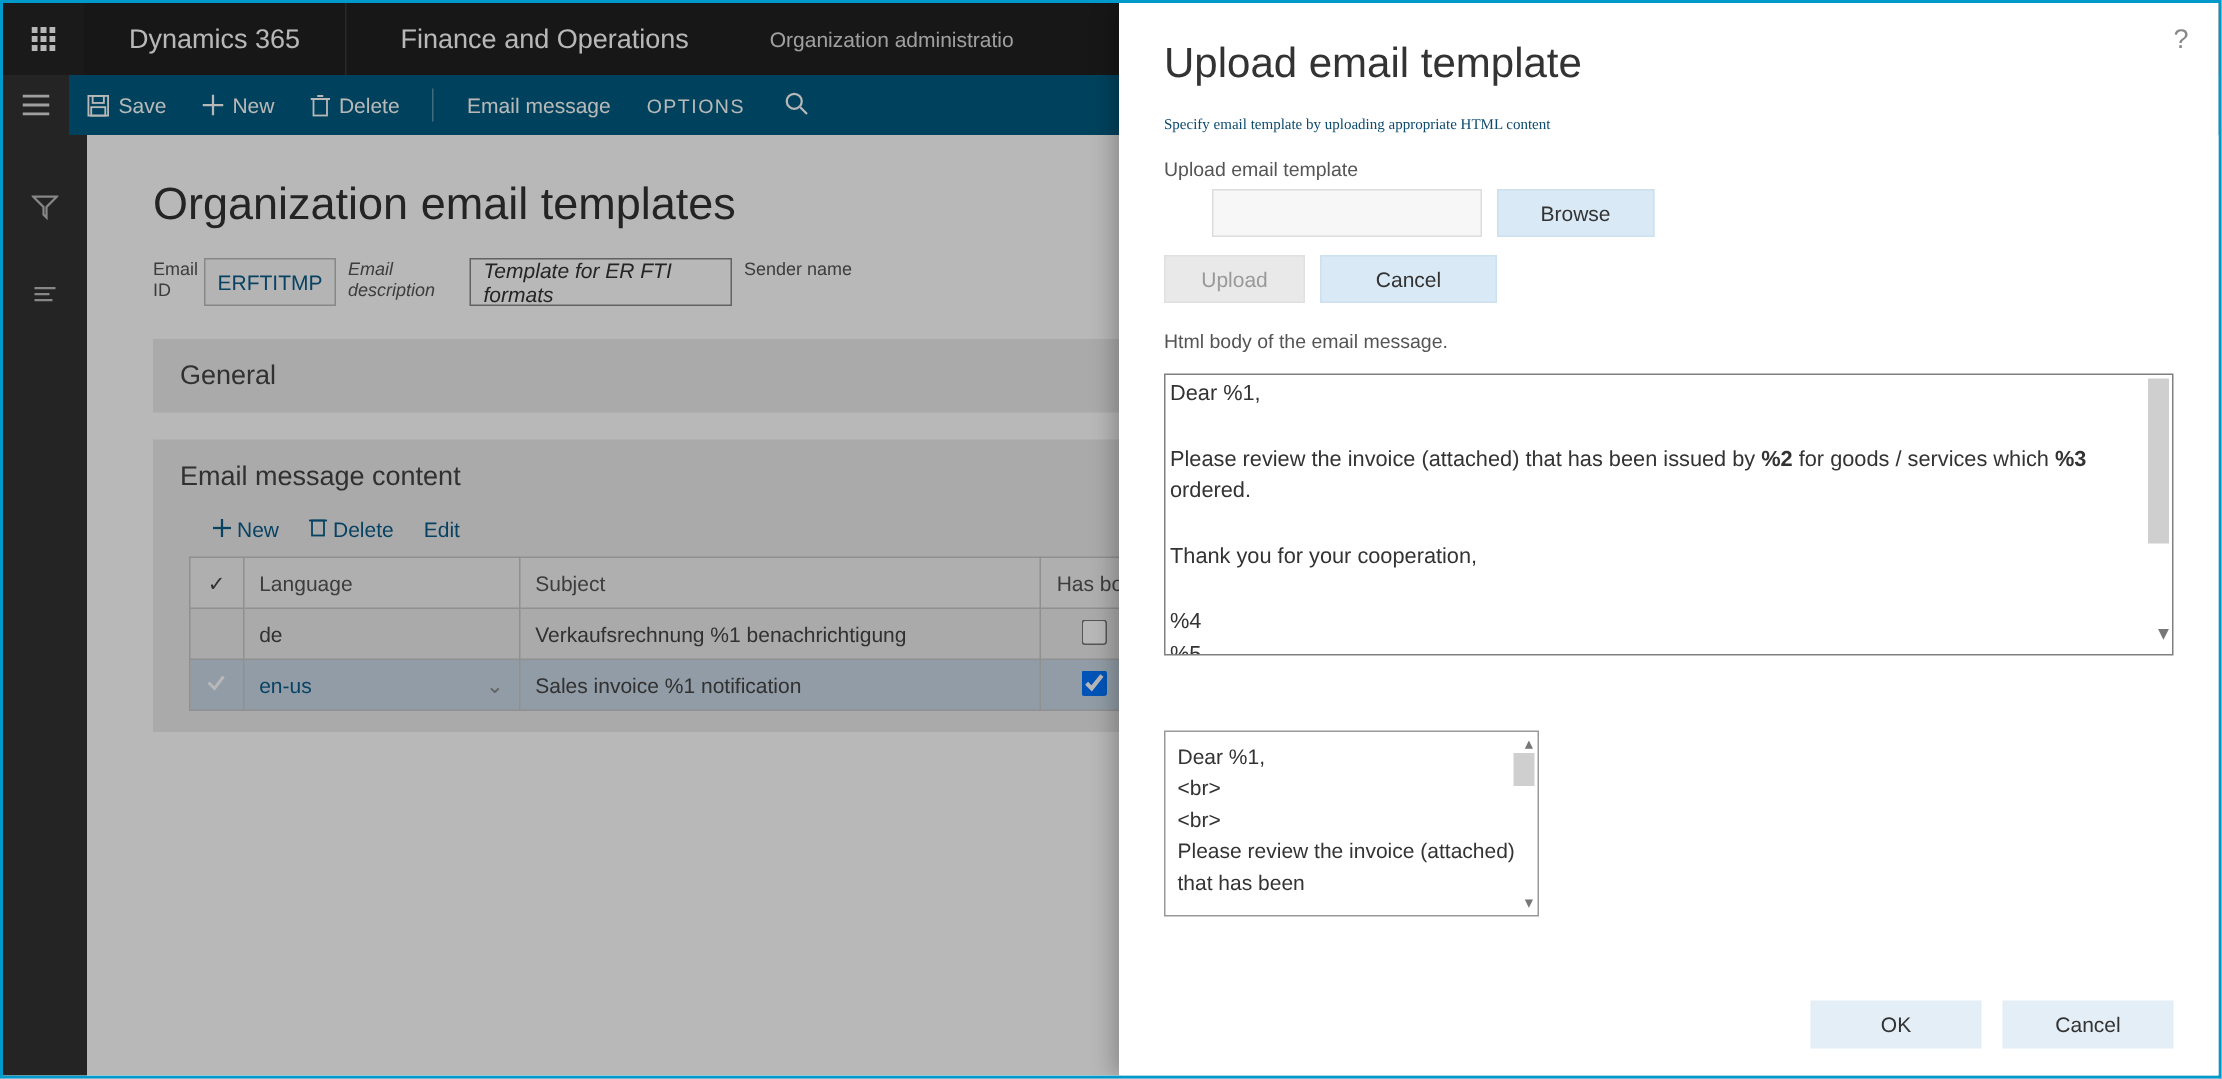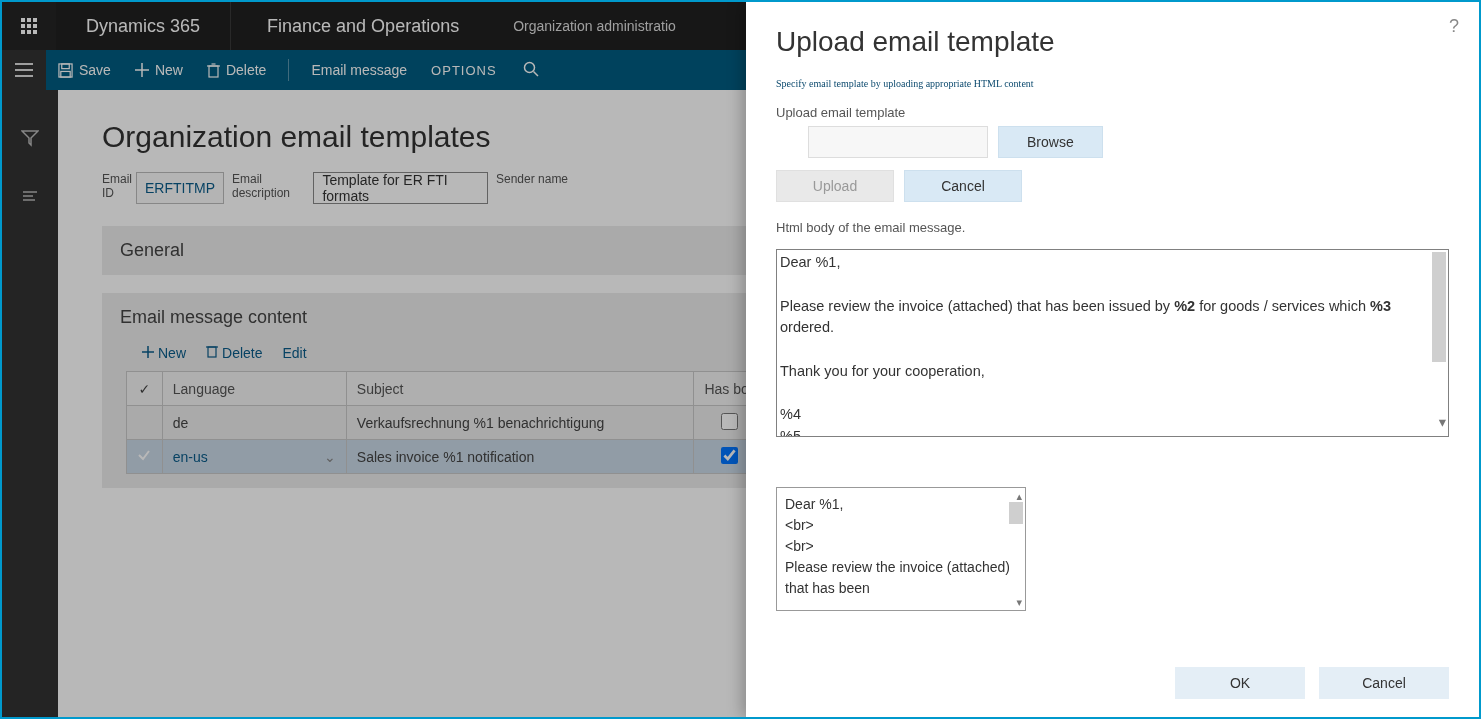--- a/index.html
+++ b/index.html
@@ -111,21 +111,21 @@
     border:1px solid #999; width:250px; height:124px; overflow:auto;
     padding:6px 8px; font-size:14px; line-height:1.5;
     position:relative;
   }
   .codebox .bar { position:absolute; right:2px; top:14px; width:14px; height:22px; background:#cfcfcf;}
   .codebox .uarr { position:absolute; right:3px; top:0px; color:#777; font-size:11px;}
   .codebox .darr { position:absolute; right:3px; bottom:0px; color:#777; font-size:11px;}
   .panel-footer {
     margin-top:auto; padding:14px 0 18px 0; display:flex; justify-content:flex-end; gap:14px;
   }
-  .fbtn { width:130px; height:32px; background:#e4eef6; display:flex; align-items:center; justify-content:center; font-size:14px; cursor:pointer;}
+  .fbtn { width:114px; height:32px; background:#e4eef6; display:flex; align-items:center; justify-content:center; font-size:14px; cursor:pointer;}
 </style>
 </head>
 <body>
 
 <div class="topbar">
   <div class="waffle">
     <svg width="16" height="16" viewBox="0 0 16 16">
         <rect x="0" y="0" width="4" height="4"></rect>
         <rect x="6" y="0" width="4" height="4"></rect>
         <rect x="12" y="0" width="4" height="4"></rect>
@@ -209,21 +209,21 @@
   </div>
 </div>
 
 <div class="page">
   <div class="page-title">Organization email templates</div>
   <div class="fieldrow">
     <div class="field" style="width:122px;">
       <label>Email ID</label>
       <div class="val link">ERFTITMP</div>
     </div>
-    <div class="field" style="width:256px;">
+    <div class="field" style="width:256px;font-style:italic;">
       <label>Email description</label>
       <div class="val">Template for ER FTI formats</div>
     </div>
     <div class="field" style="width:256px;">
       <label>Sender name</label>
     </div>
   </div>
 
   <div class="section">General</div>
 
@@ -282,21 +282,21 @@
 <div class="panel">
   <div class="help">?</div>
   <h1>Upload email template</h1>
   <div class="desc">Specify email template by uploading appropriate HTML content</div>
   <div class="lbl">Upload email template</div>
   <div class="btnrow" style="margin-bottom:12px;padding-left:32px;">
     <div class="fileinput"></div>
     <div class="pbtn">Browse</div>
   </div>
   <div class="btnrow" style="margin-bottom:18px;">
-    <div class="pbtn disabled" style="width:118px;padding:0;">Upload</div>
+    <div class="pbtn disabled" style="width:94px;padding:0;">Upload</div>
     <div class="pbtn" style="width:118px;padding:0;">Cancel</div>
   </div>
 
   <div class="lbl">Html body of the email message.</div>
   <div class="previewbox">
     <div class="bar"></div>
     <div class="darr">▾</div>
     <div>Dear %1,</div>
     <br>
     <div>

